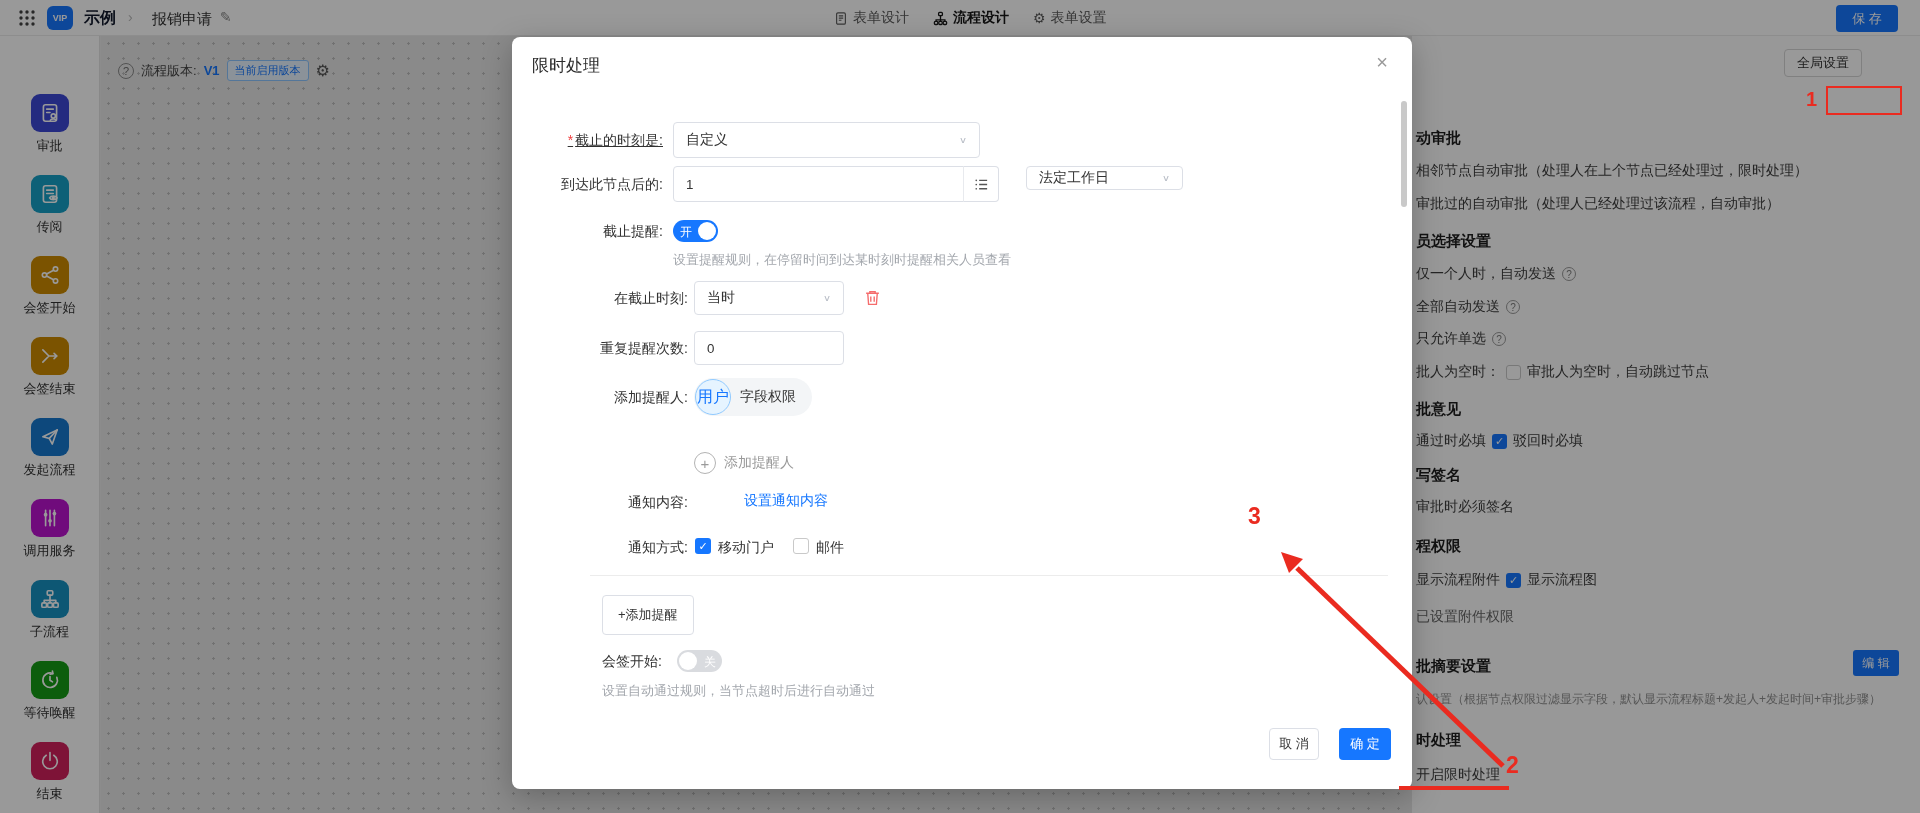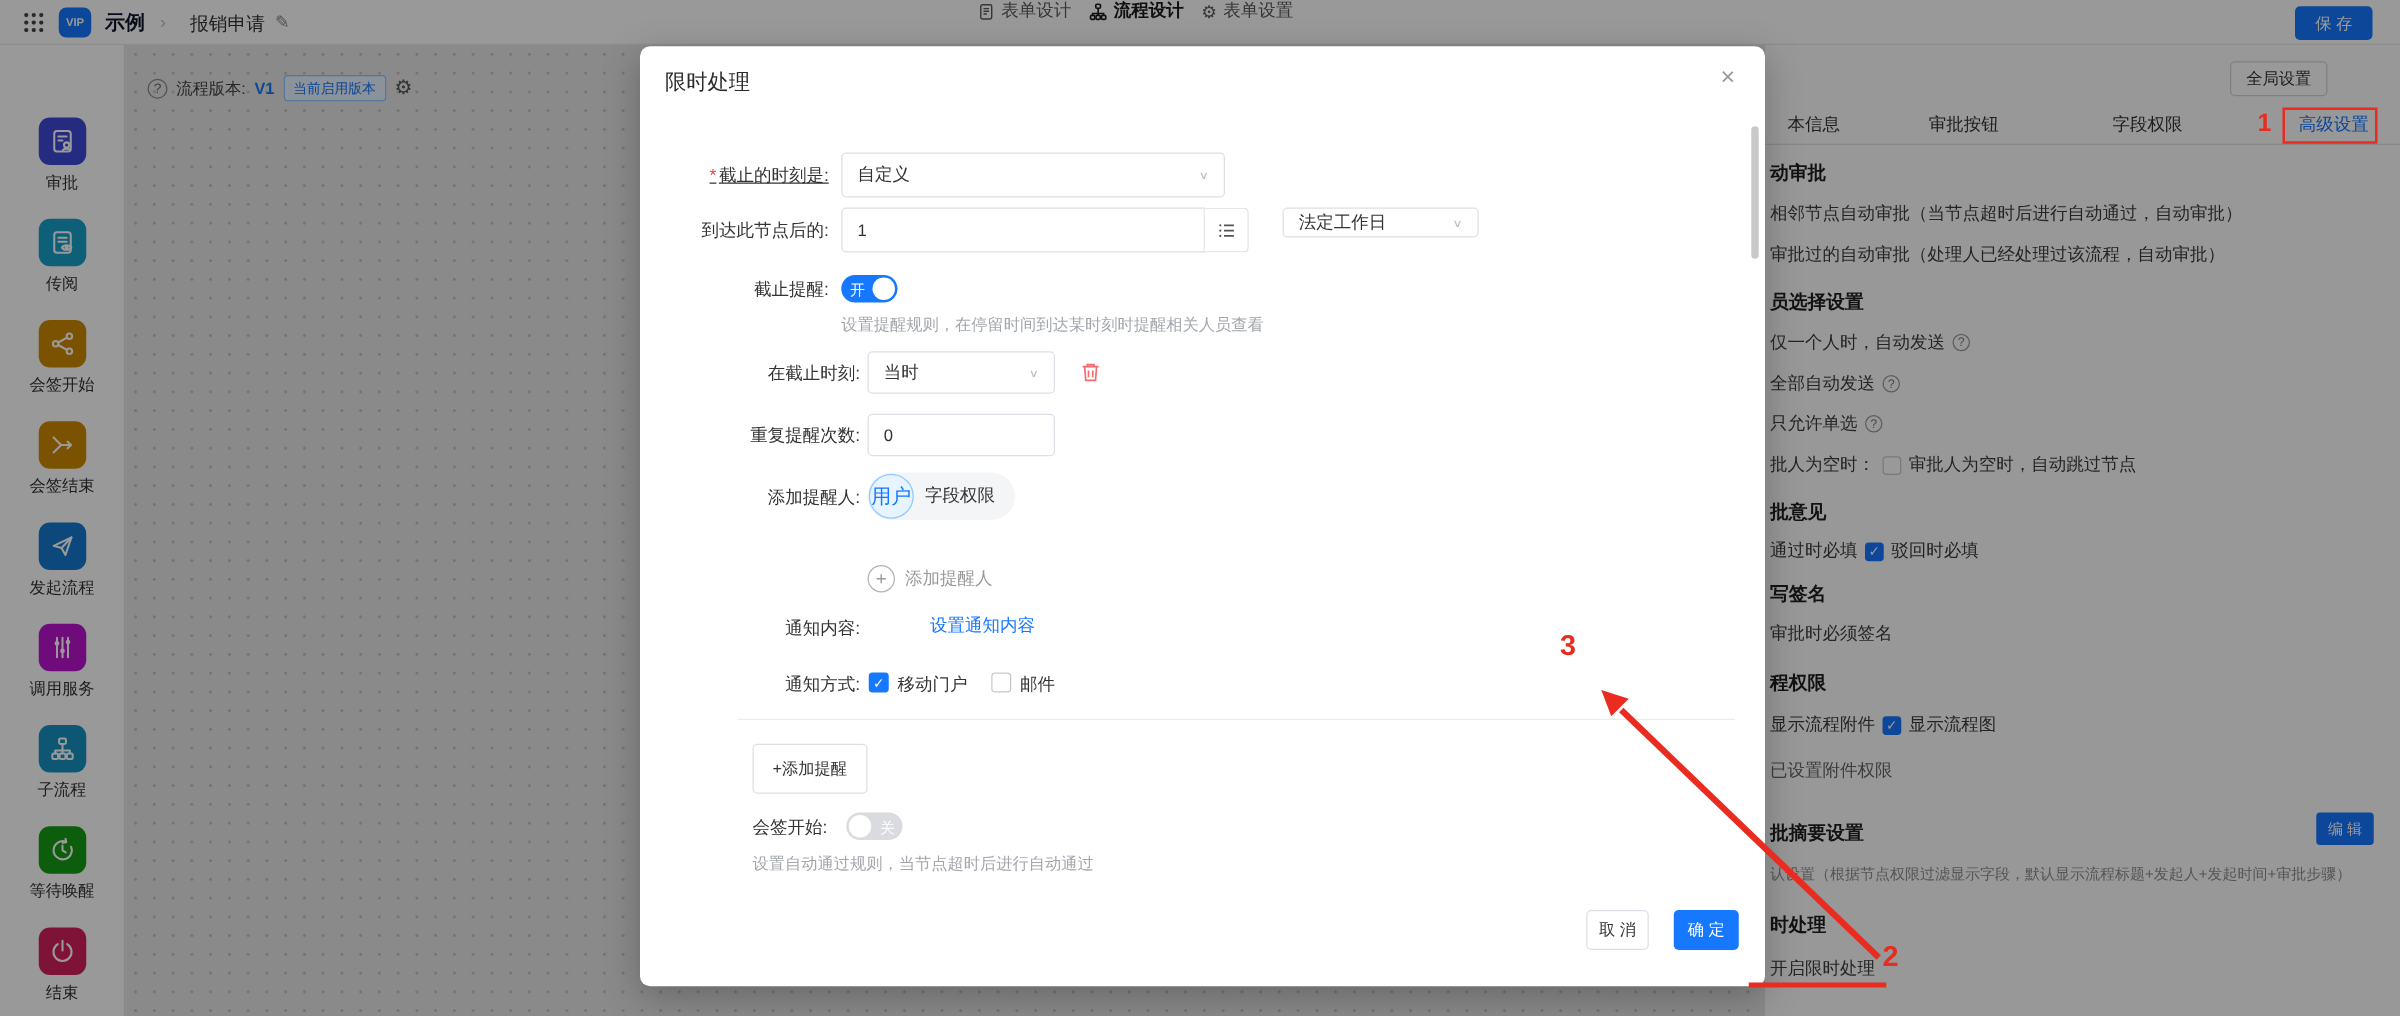--- a/index.html
+++ b/index.html
@@ -8,21 +8,21 @@
   .screen { position:relative; width:1920px; height:813px; overflow:hidden; background:#e9e9e9; }
 
   
   .topbar { position:absolute; left:0; top:0; width:1920px; height:36px; background:#fff; border-bottom:1px solid #ececec; z-index:1; }
   .grid-ic { position:absolute; left:18px; top:9px; width:18px; height:18px; }
   .vip-badge { position:absolute; left:47px; top:6px; width:26px; height:24px; background:#1677ff; border-radius:6px; color:#fff; font-size:9px; font-weight:bold; display:flex; align-items:center; justify-content:center; }
   .ws-name { position:absolute; left:84px; top:8px; font-size:16px; color:#0f172a; font-weight:600; }
   .crumb-sep { position:absolute; left:128px; top:9px; color:#b9b9b9; font-size:14px; }
   .page-name { position:absolute; left:152px; top:10px; font-size:15px; color:#333; }
   .pencil { position:absolute; left:220px; top:9px; color:#8a8a8a; font-size:14px; }
-  .center-tabs { position:absolute; left:782px; top:0; height:36px; display:flex; align-items:flex-start; gap:14px; }
+  .center-tabs { position:absolute; left:834px; top:0; height:36px; display:flex; align-items:center; gap:24px; }
   .ctab { display:flex; align-items:center; gap:5px; font-size:14px; color:#5c5c5c; cursor:pointer; }
   .ctab.active { color:#1a1a1a; font-weight:700; }
   .ctab .ic { color:#5c5c5c; display:flex; }
   .save-btn { position:absolute; right:22px; top:5px; width:62px; height:27px; background:#1677ff; border:none; border-radius:4px; color:#fff; font-size:13px; cursor:pointer; }
 
   
   .sidebar { position:absolute; left:0; top:36px; width:100px; height:777px; background:#fff; border-right:1px solid #e3e3e3; display:flex; flex-direction:column; align-items:center; padding-top:58px; gap:20px; z-index:0; }
   .node { display:flex; flex-direction:column; align-items:center; gap:5px; cursor:grab; }
   .node-ic { width:38px; height:38px; border-radius:9px; display:flex; align-items:center; justify-content:center; }
   .node-ic svg { stroke:#fff; fill:none; stroke-width:1.5; stroke-linecap:round; stroke-linejoin:round; }
@@ -244,30 +244,24 @@
 
   <div class="version-row">
     <span class="qmark">?</span>
     <span class="vl">流程版本:</span>
     <span class="vv">V1</span>
     <span class="vbadge">当前启用版本</span>
     <span class="gear">⚙</span>
   </div>
 
   <section class="rpanel">
-    <div class="ptabs">
-      <span class="ptab" style="left:18px">本信息</span>
-      <span class="ptab" style="left:131px">审批按钮</span>
-      <span class="ptab" style="left:278px">字段权限</span>
-      <span class="ptab active" style="left:427px">高级设置</span>
-    </div>
 
     <div class="psec" style="top:93px">动审批</div>
     <div class="pline" style="top:126px">
-        <span>相邻节点自动审批（当节点超时后进行自动通过，自动审批）</span>
+        <span>相邻节点自动审批（处理人在上个节点已经处理过，限时处理）</span>
       </div>
     <div class="pline" style="top:159px">
         <span>审批过的自动审批（处理人已经处理过该流程，自动审批）</span>
       </div>
 
     <div class="psec" style="top:196px">员选择设置</div>
     <div class="pline" style="top:229px">
         <span>仅一个人时，自动发送</span>
         <span class="pinfo">?</span>
       </div>

